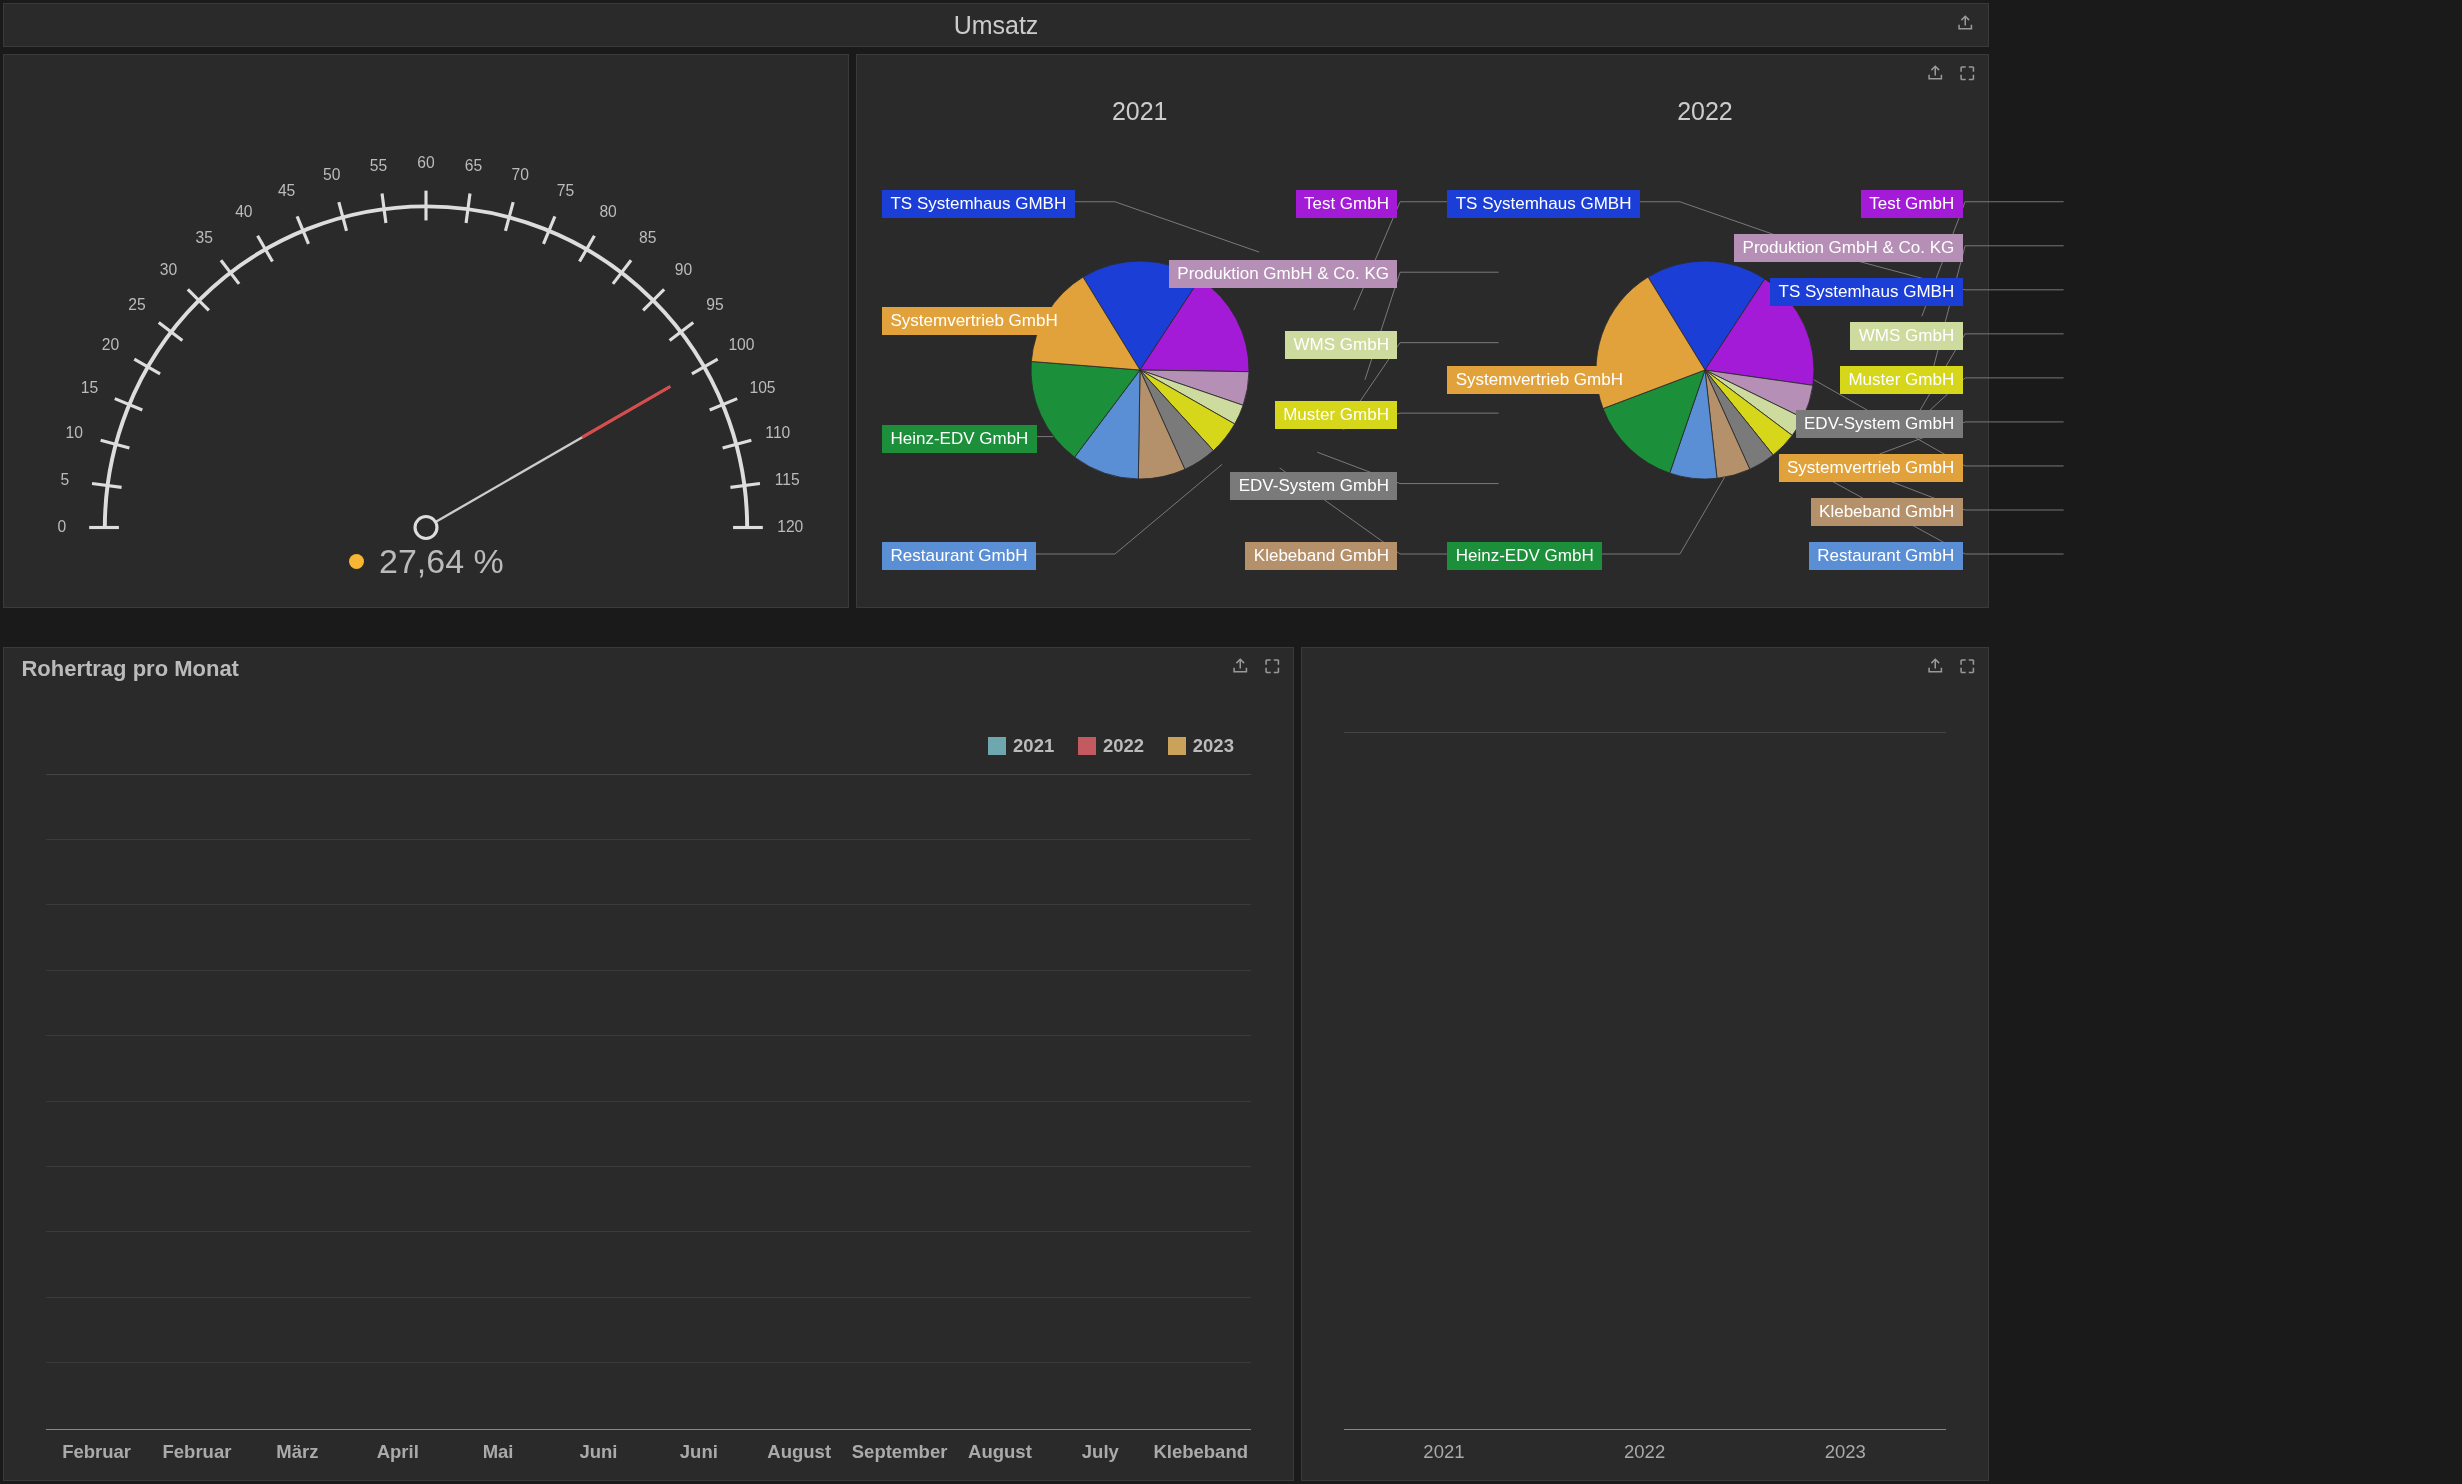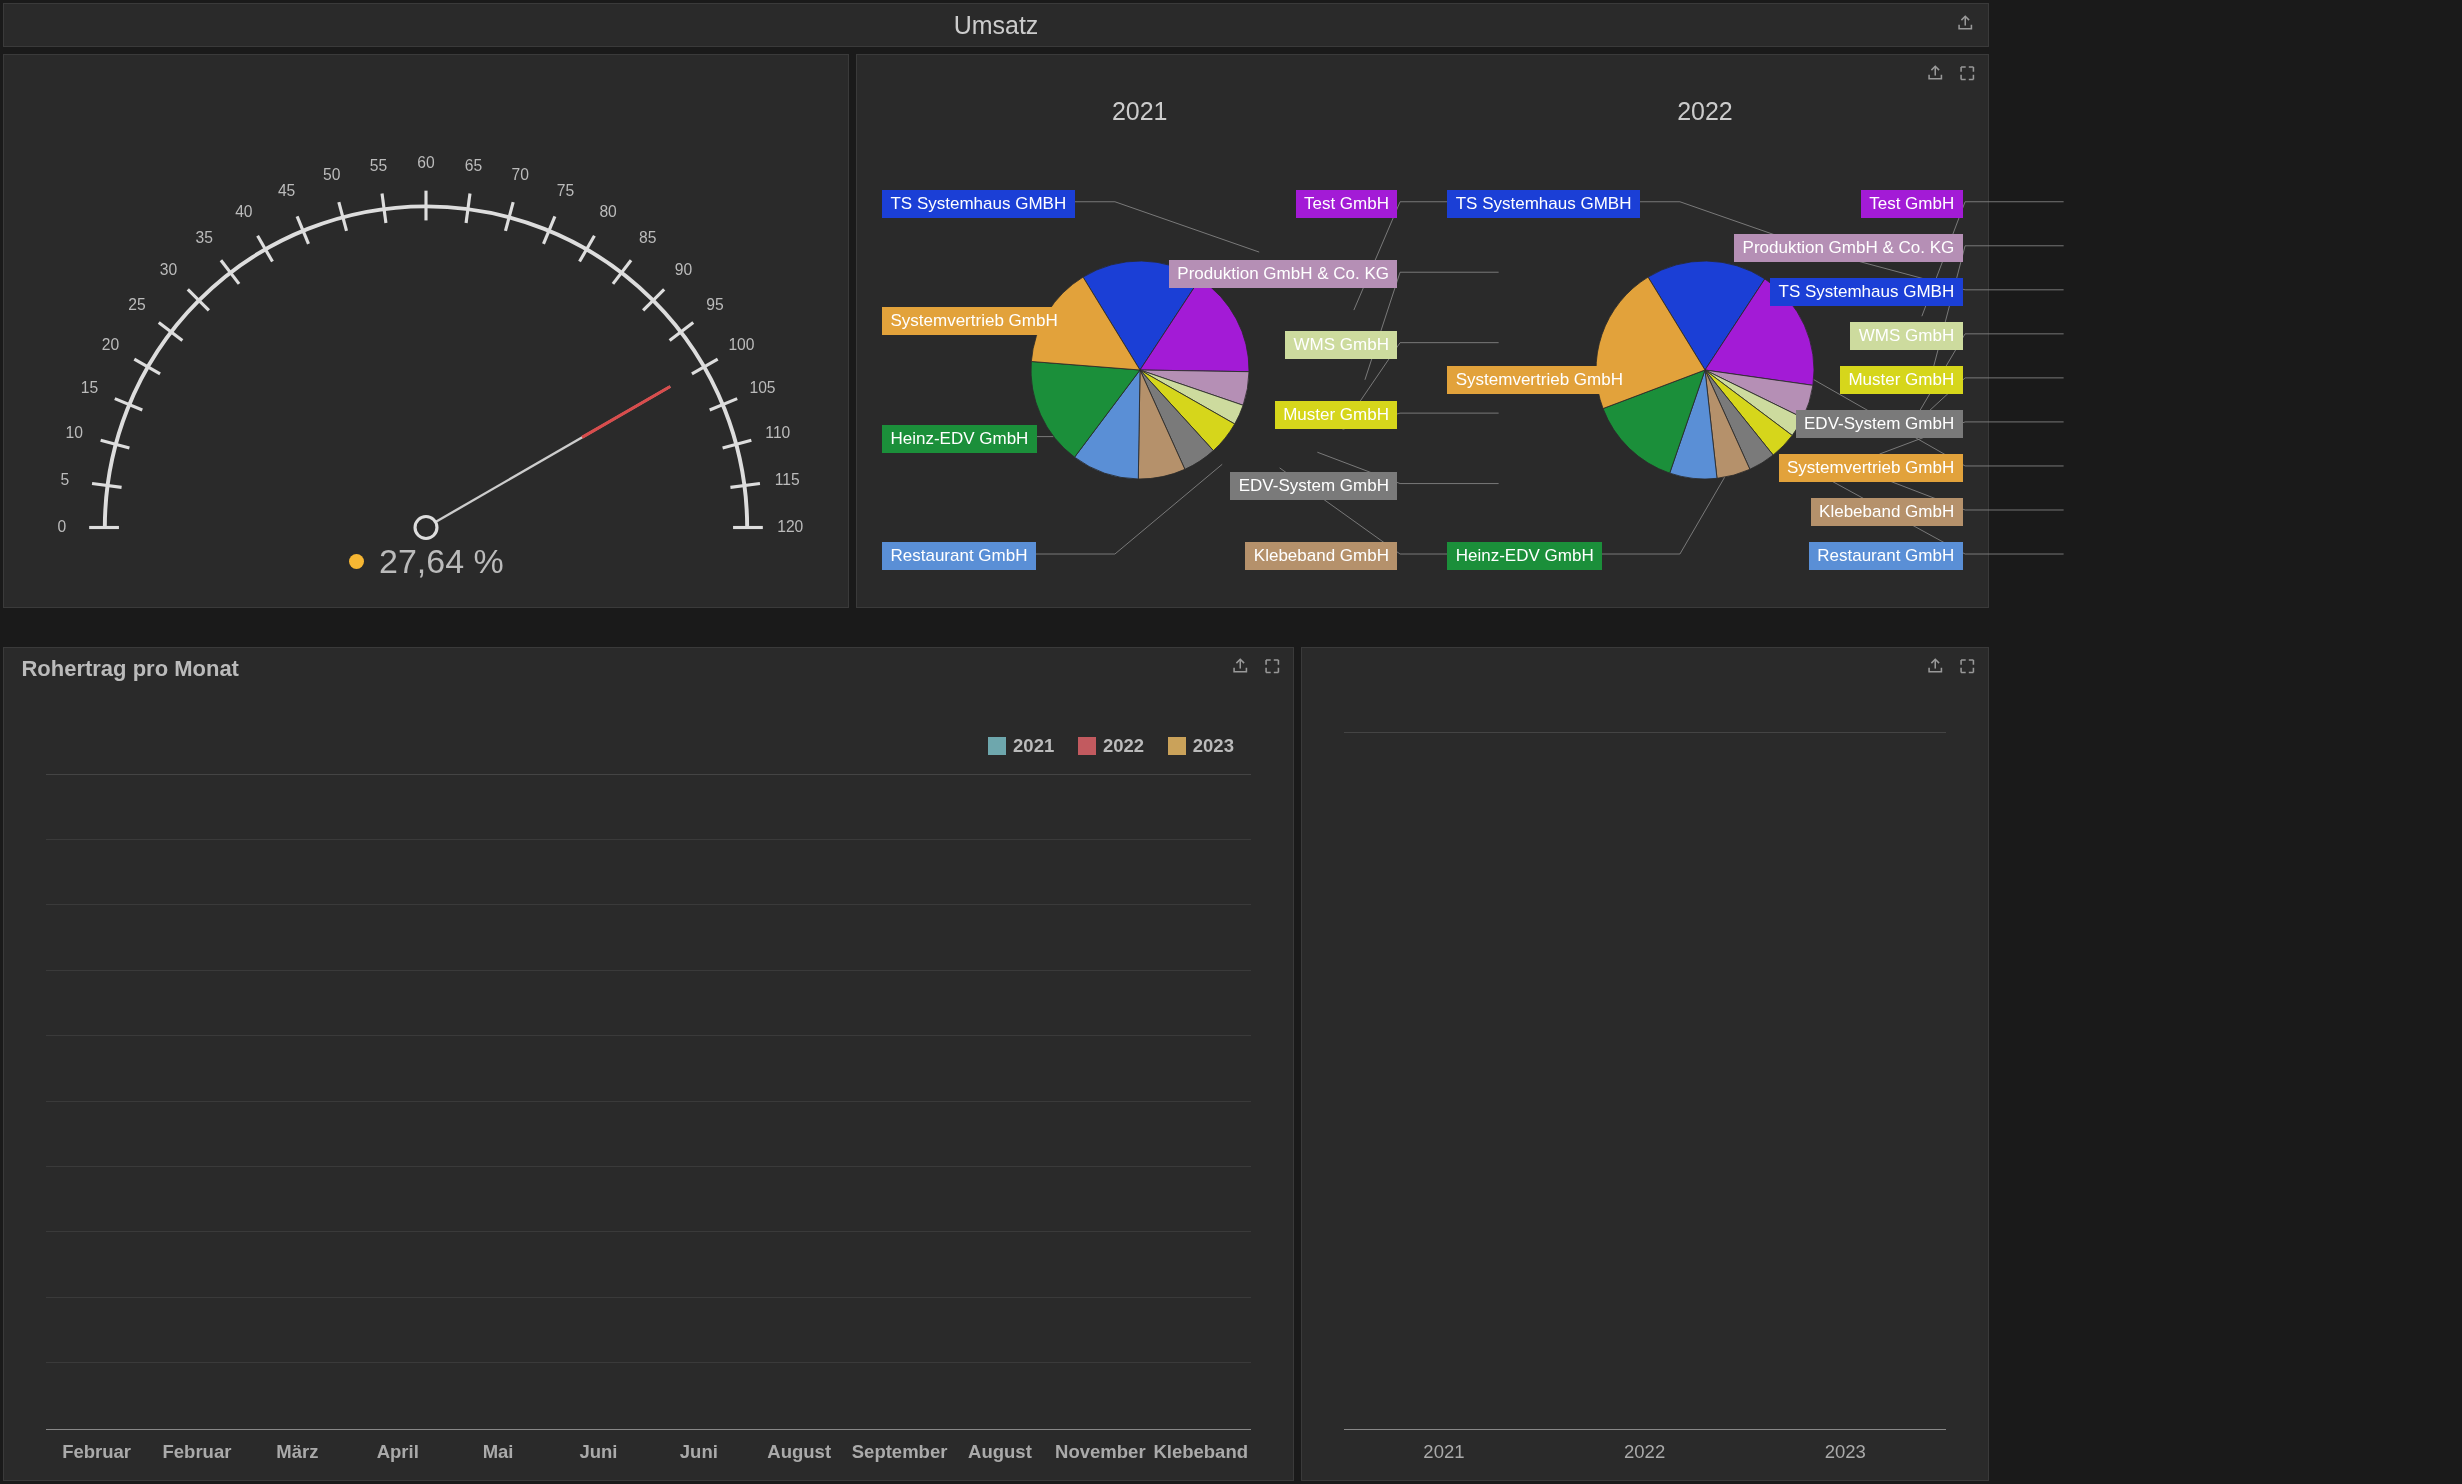--- a/index.html
+++ b/index.html
@@ -327,21 +327,21 @@
             <div class="x-label" style="left: 70.8333%;">September</div>
             <div class="bar-group" style="left: 75%; width: 8.33333%;">
               <div class="bar" style="background: rgb(110, 167, 173); height: 58%;"></div>
               <div class="bar" style="background: rgb(194, 90, 95); height: 42%;"></div>
             </div>
             <div class="x-label" style="left: 79.1667%;">August</div>
             <div class="bar-group" style="left: 83.3333%; width: 8.33333%;">
               <div class="bar" style="background: rgb(110, 167, 173); height: 58%;"></div>
               <div class="bar" style="background: rgb(194, 90, 95); height: 30%;"></div>
             </div>
-            <div class="x-label" style="left: 87.5%;">November</div>
+            <div class="x-label" style="left: 87.5%;">July</div>
             <div class="bar-group" style="left: 91.6667%; width: 8.33333%;">
               <div class="bar" style="background: rgb(110, 167, 173); height: 62%;"></div>
               <div class="bar" style="background: rgb(194, 90, 95); height: 60%;"></div>
             </div>
             <div class="x-label" style="left: 95.8333%;">Klebeband</div>
           </div>
       </div>
     </div>
 
     <div class="panel bar-panel bar-year-panel">

